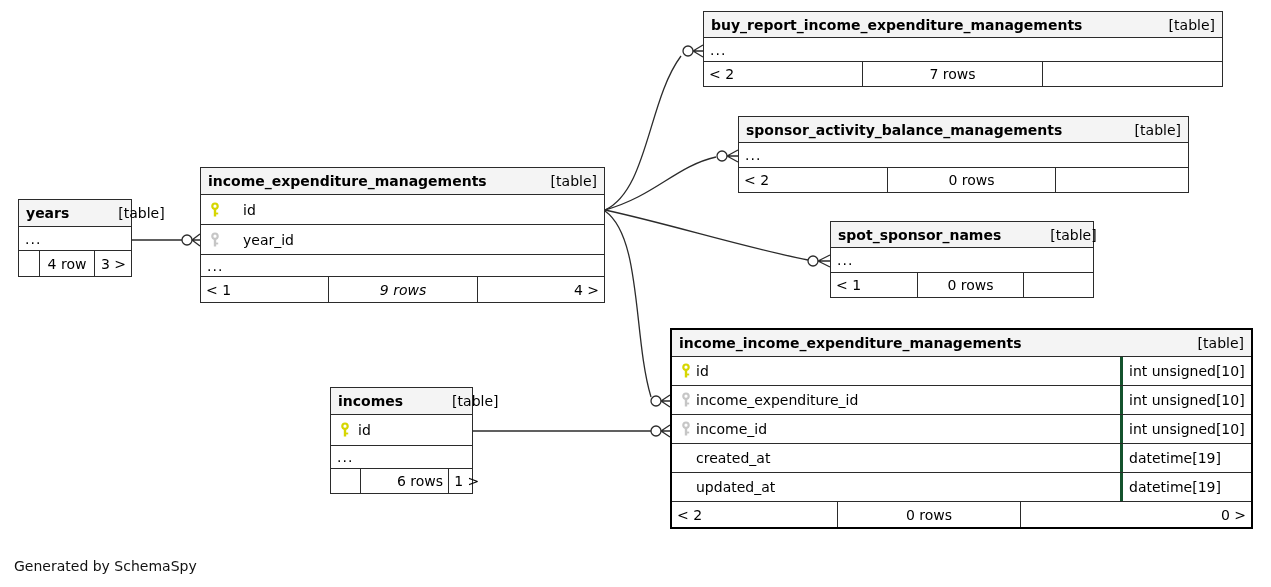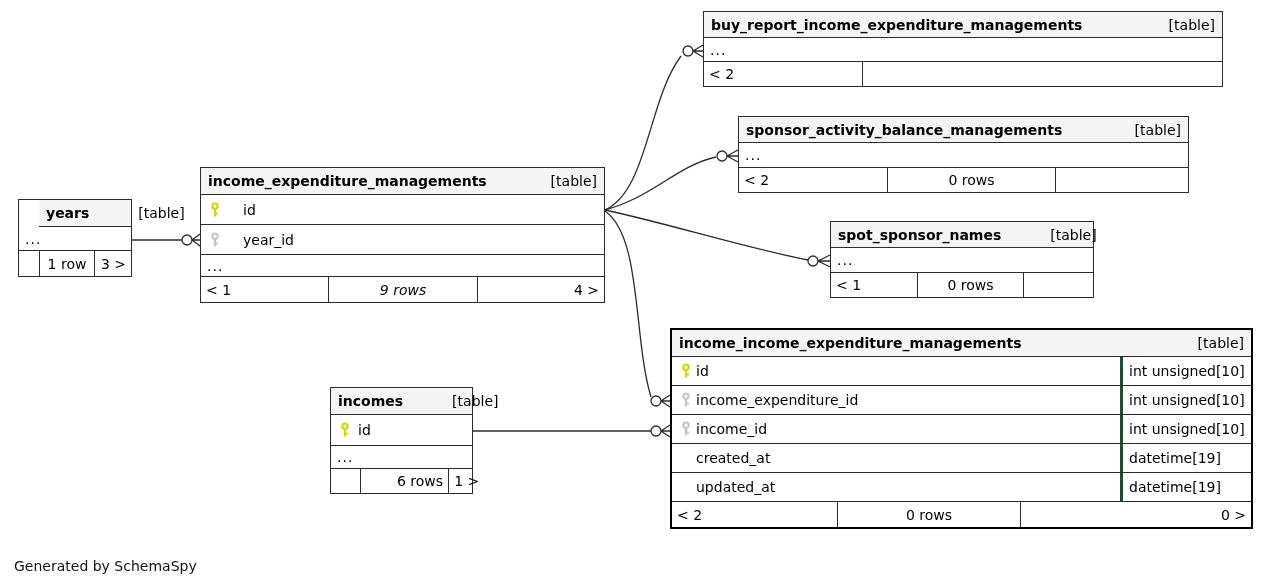--- a/index.html
+++ b/index.html
@@ -66,28 +66,28 @@
     </g>
 
     <g>
       <path d="M473,431 H651"></path>
       <circle cx="656" cy="431" r="5" fill="#fff"></circle>
       <path d="M661,431 L670,425 M661,431 L670,431 M661,431 L670,437"></path>
     </g>
   </svg>
 
   <div class="tbl" style="left:18px;top:199px;width:114px;">
-    <div class="thead" style="height:27px;margin-left:20px;">
+    <div class="thead" style="height:27px;">
       <span class="tname">years</span>
       <span class="badge">[table]</span>
     </div>
     <div class="trow ellip" style="height:24px;">...</div>
     <div class="tfoot" style="height:25px;">
       <span class="fcell" style="flex:0 0 20px;"></span>
-      <span class="fcell fc" style="flex:0 0 55px;">1 row</span>
+      <span class="fcell fc" style="flex:0 0 55px;">4 row</span>
       <span class="fcell fr">3 &gt;</span>
     </div>
   </div>
 
   <div class="tbl gap-lg" style="left:200px;top:167px;width:405px;">
     <div class="thead" style="height:27px;">
       <span class="tname">income_expenditure_managements</span>
       <span class="badge">[table]</span>
     </div>
     <div class="trow colrow" style="height:30px;">
@@ -123,20 +123,21 @@
   </div>
 
   <div class="tbl" style="left:703px;top:11px;width:520px;">
     <div class="thead" style="height:26px;">
       <span class="tname">buy_report_income_expenditure_managements</span>
       <span class="badge">[table]</span>
     </div>
     <div class="trow ellip" style="height:24px;">...</div>
     <div class="tfoot" style="height:24px;">
       <span class="fcell" style="flex:0 0 158px;">&lt; 2</span>
+      <span class="fcell fc" style="flex:0 0 180px;">7 rows</span>
       <span class="fcell fr"></span>
     </div>
   </div>
 
   <div class="tbl" style="left:738px;top:116px;width:451px;">
     <div class="thead" style="height:26px;">
       <span class="tname">sponsor_activity_balance_managements</span>
       <span class="badge">[table]</span>
     </div>
     <div class="trow ellip" style="height:25px;">...</div>

